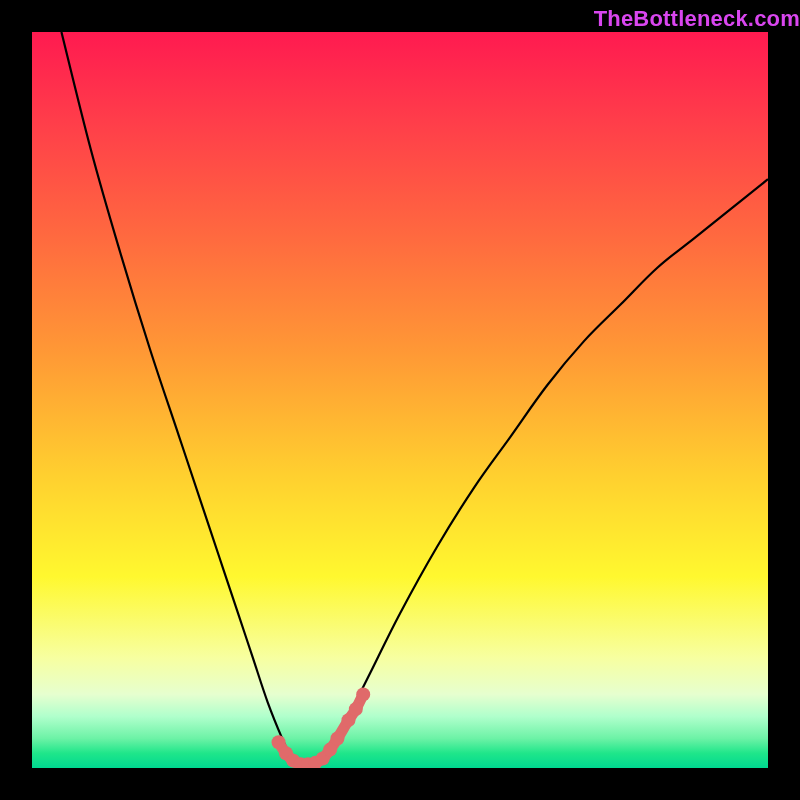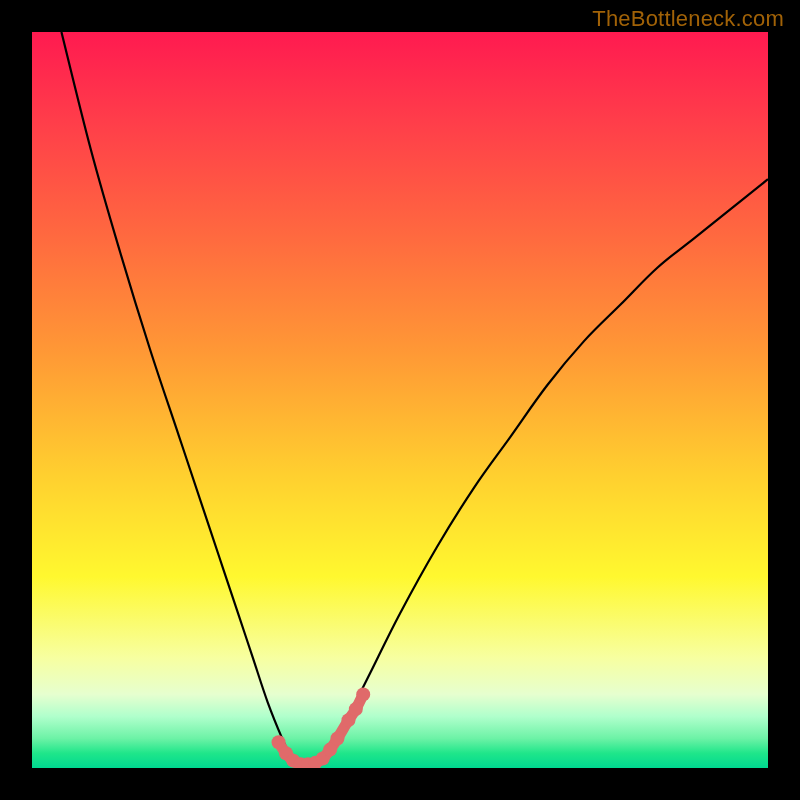--- a/index.html
+++ b/index.html
@@ -34,24 +34,24 @@
       #e6ffcf 90%,
       #b0ffcc 93%,
       #6cf2a6 96%,
       #1fe68a 98%,
       #00d890 100%
     );
   }
   .brand {
     position: absolute;
     top: 6px;
-    right: 16px;
-    color: #a16207;
+    right: 0;
+    color: #d946ef;
     font-size: 22px;
-    font-weight: 400;
+    font-weight: 700;
     letter-spacing: 0.2px;
     user-select: none;
   }
   svg.curve {
     position: absolute;
     left: 0; top: 0;
     width: 736px;
     height: 736px;
     overflow: visible;
   }

